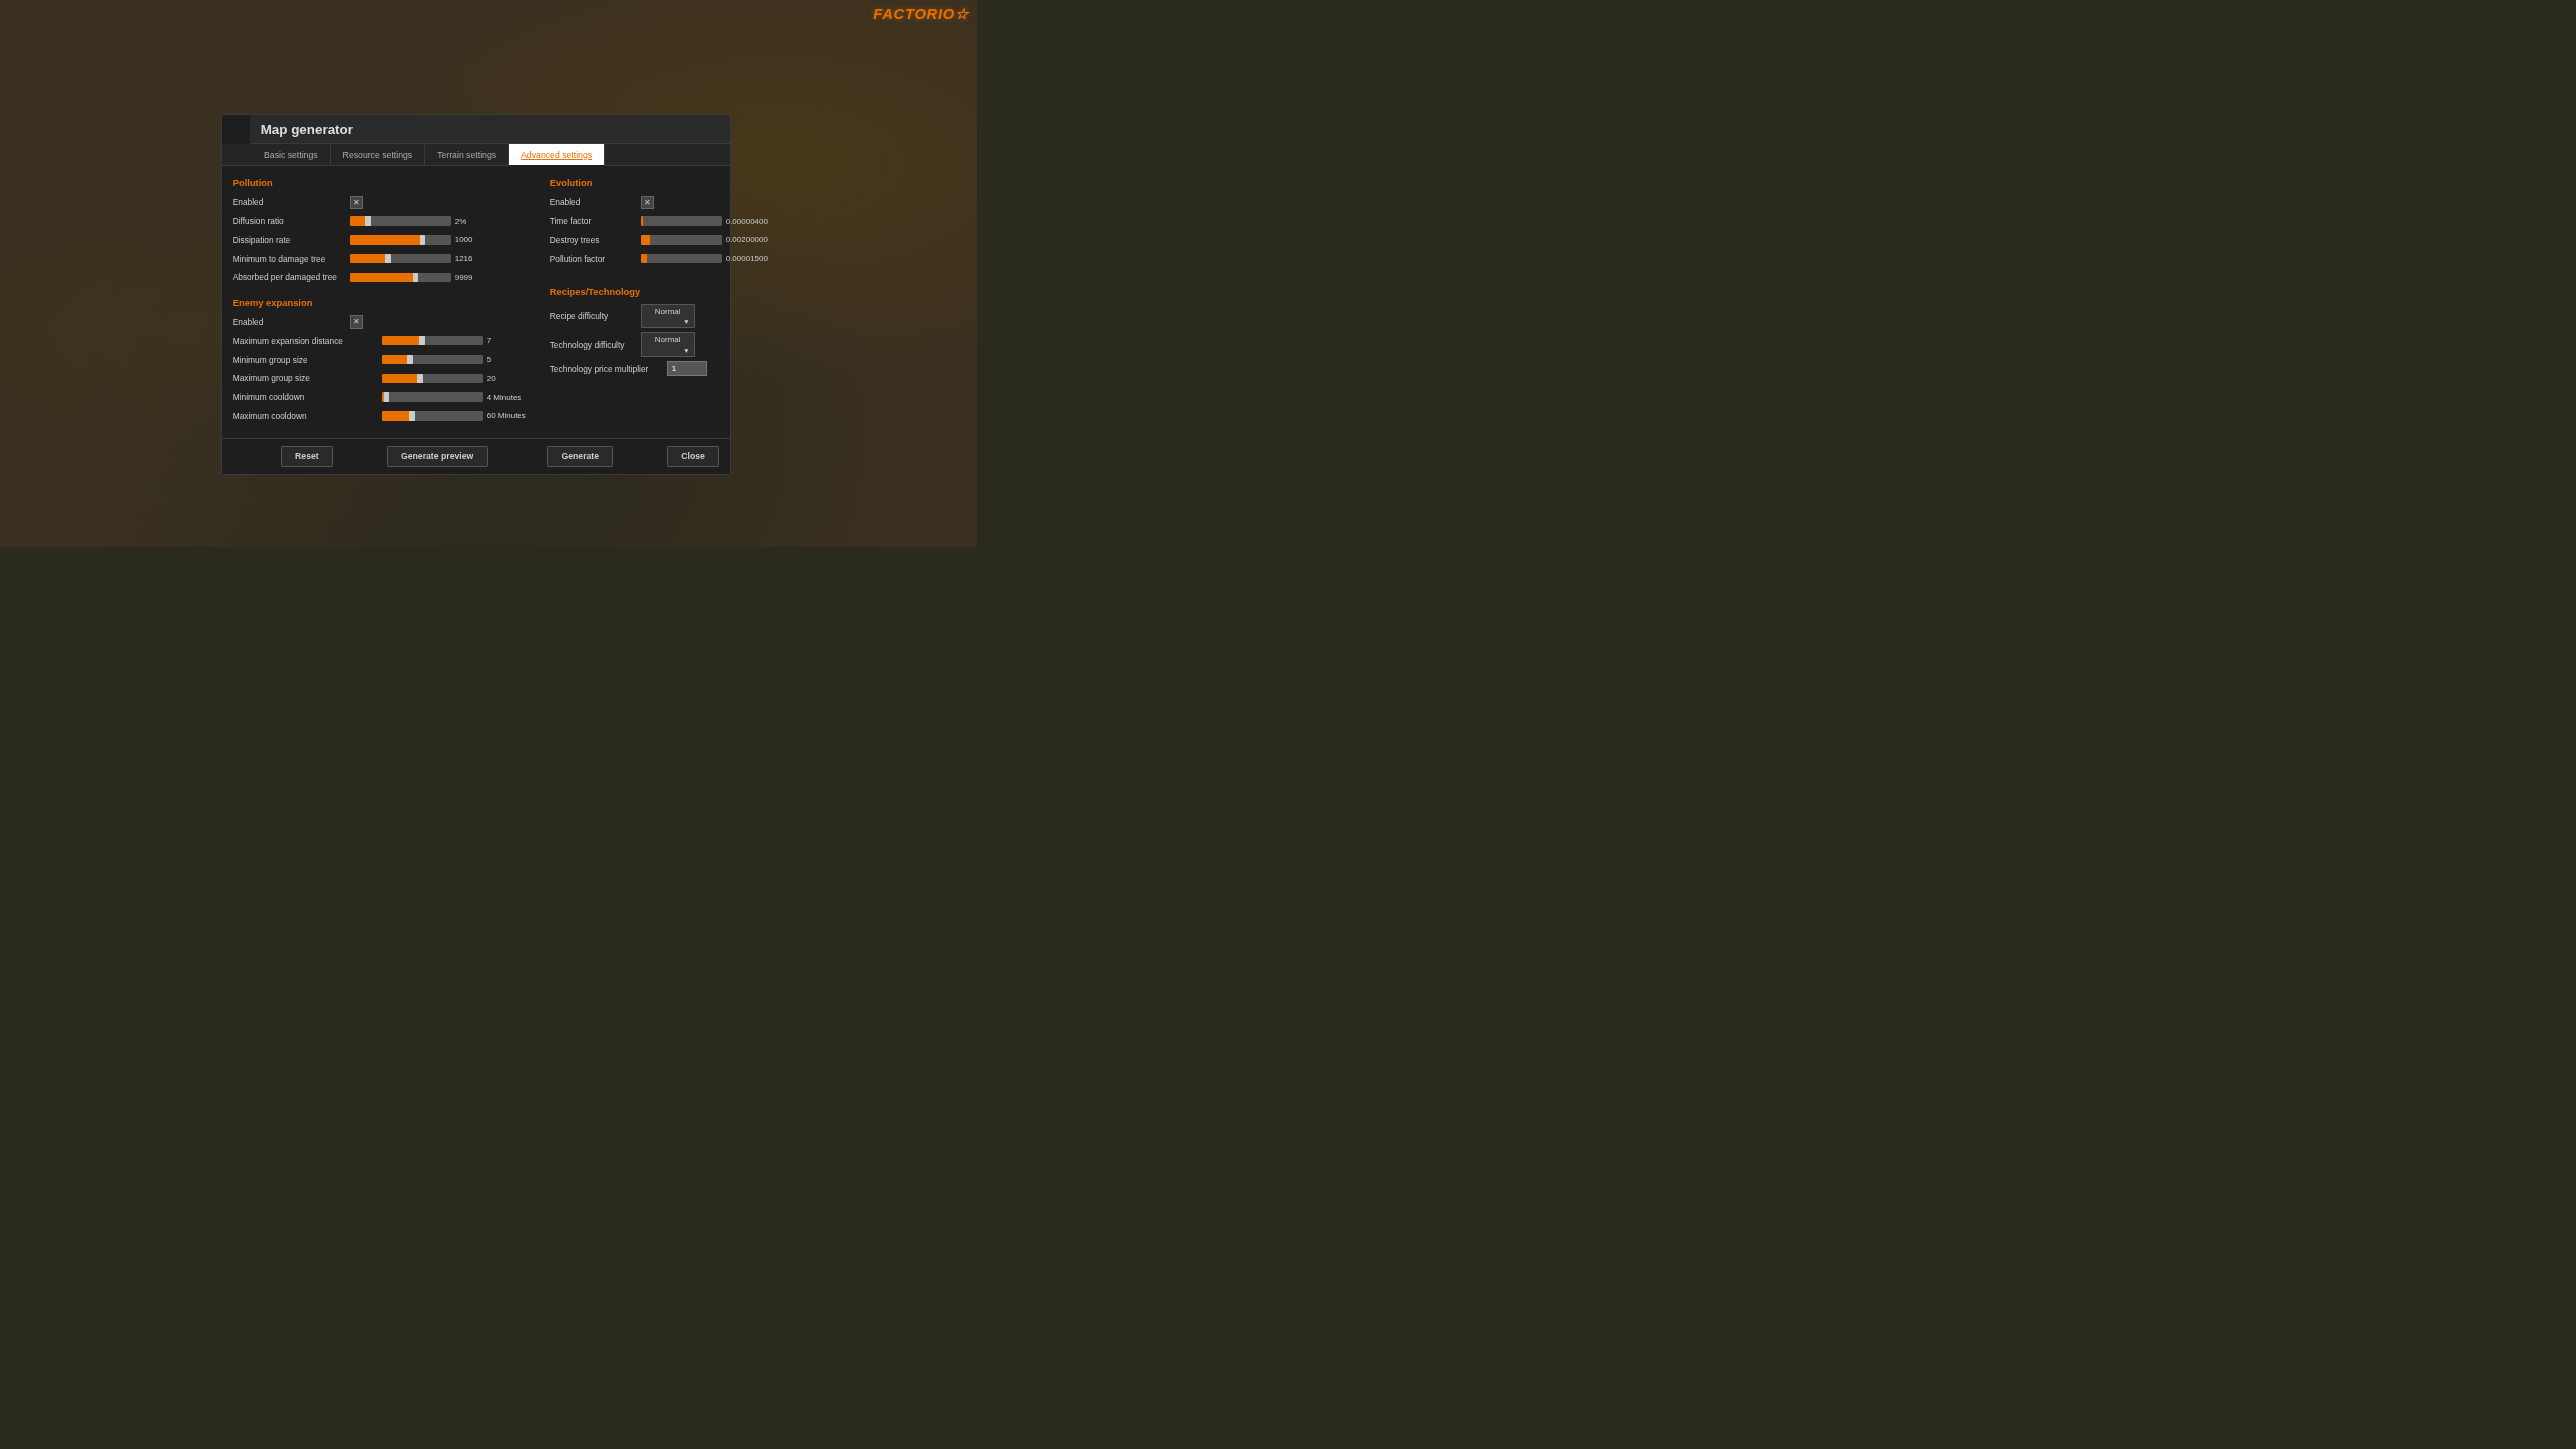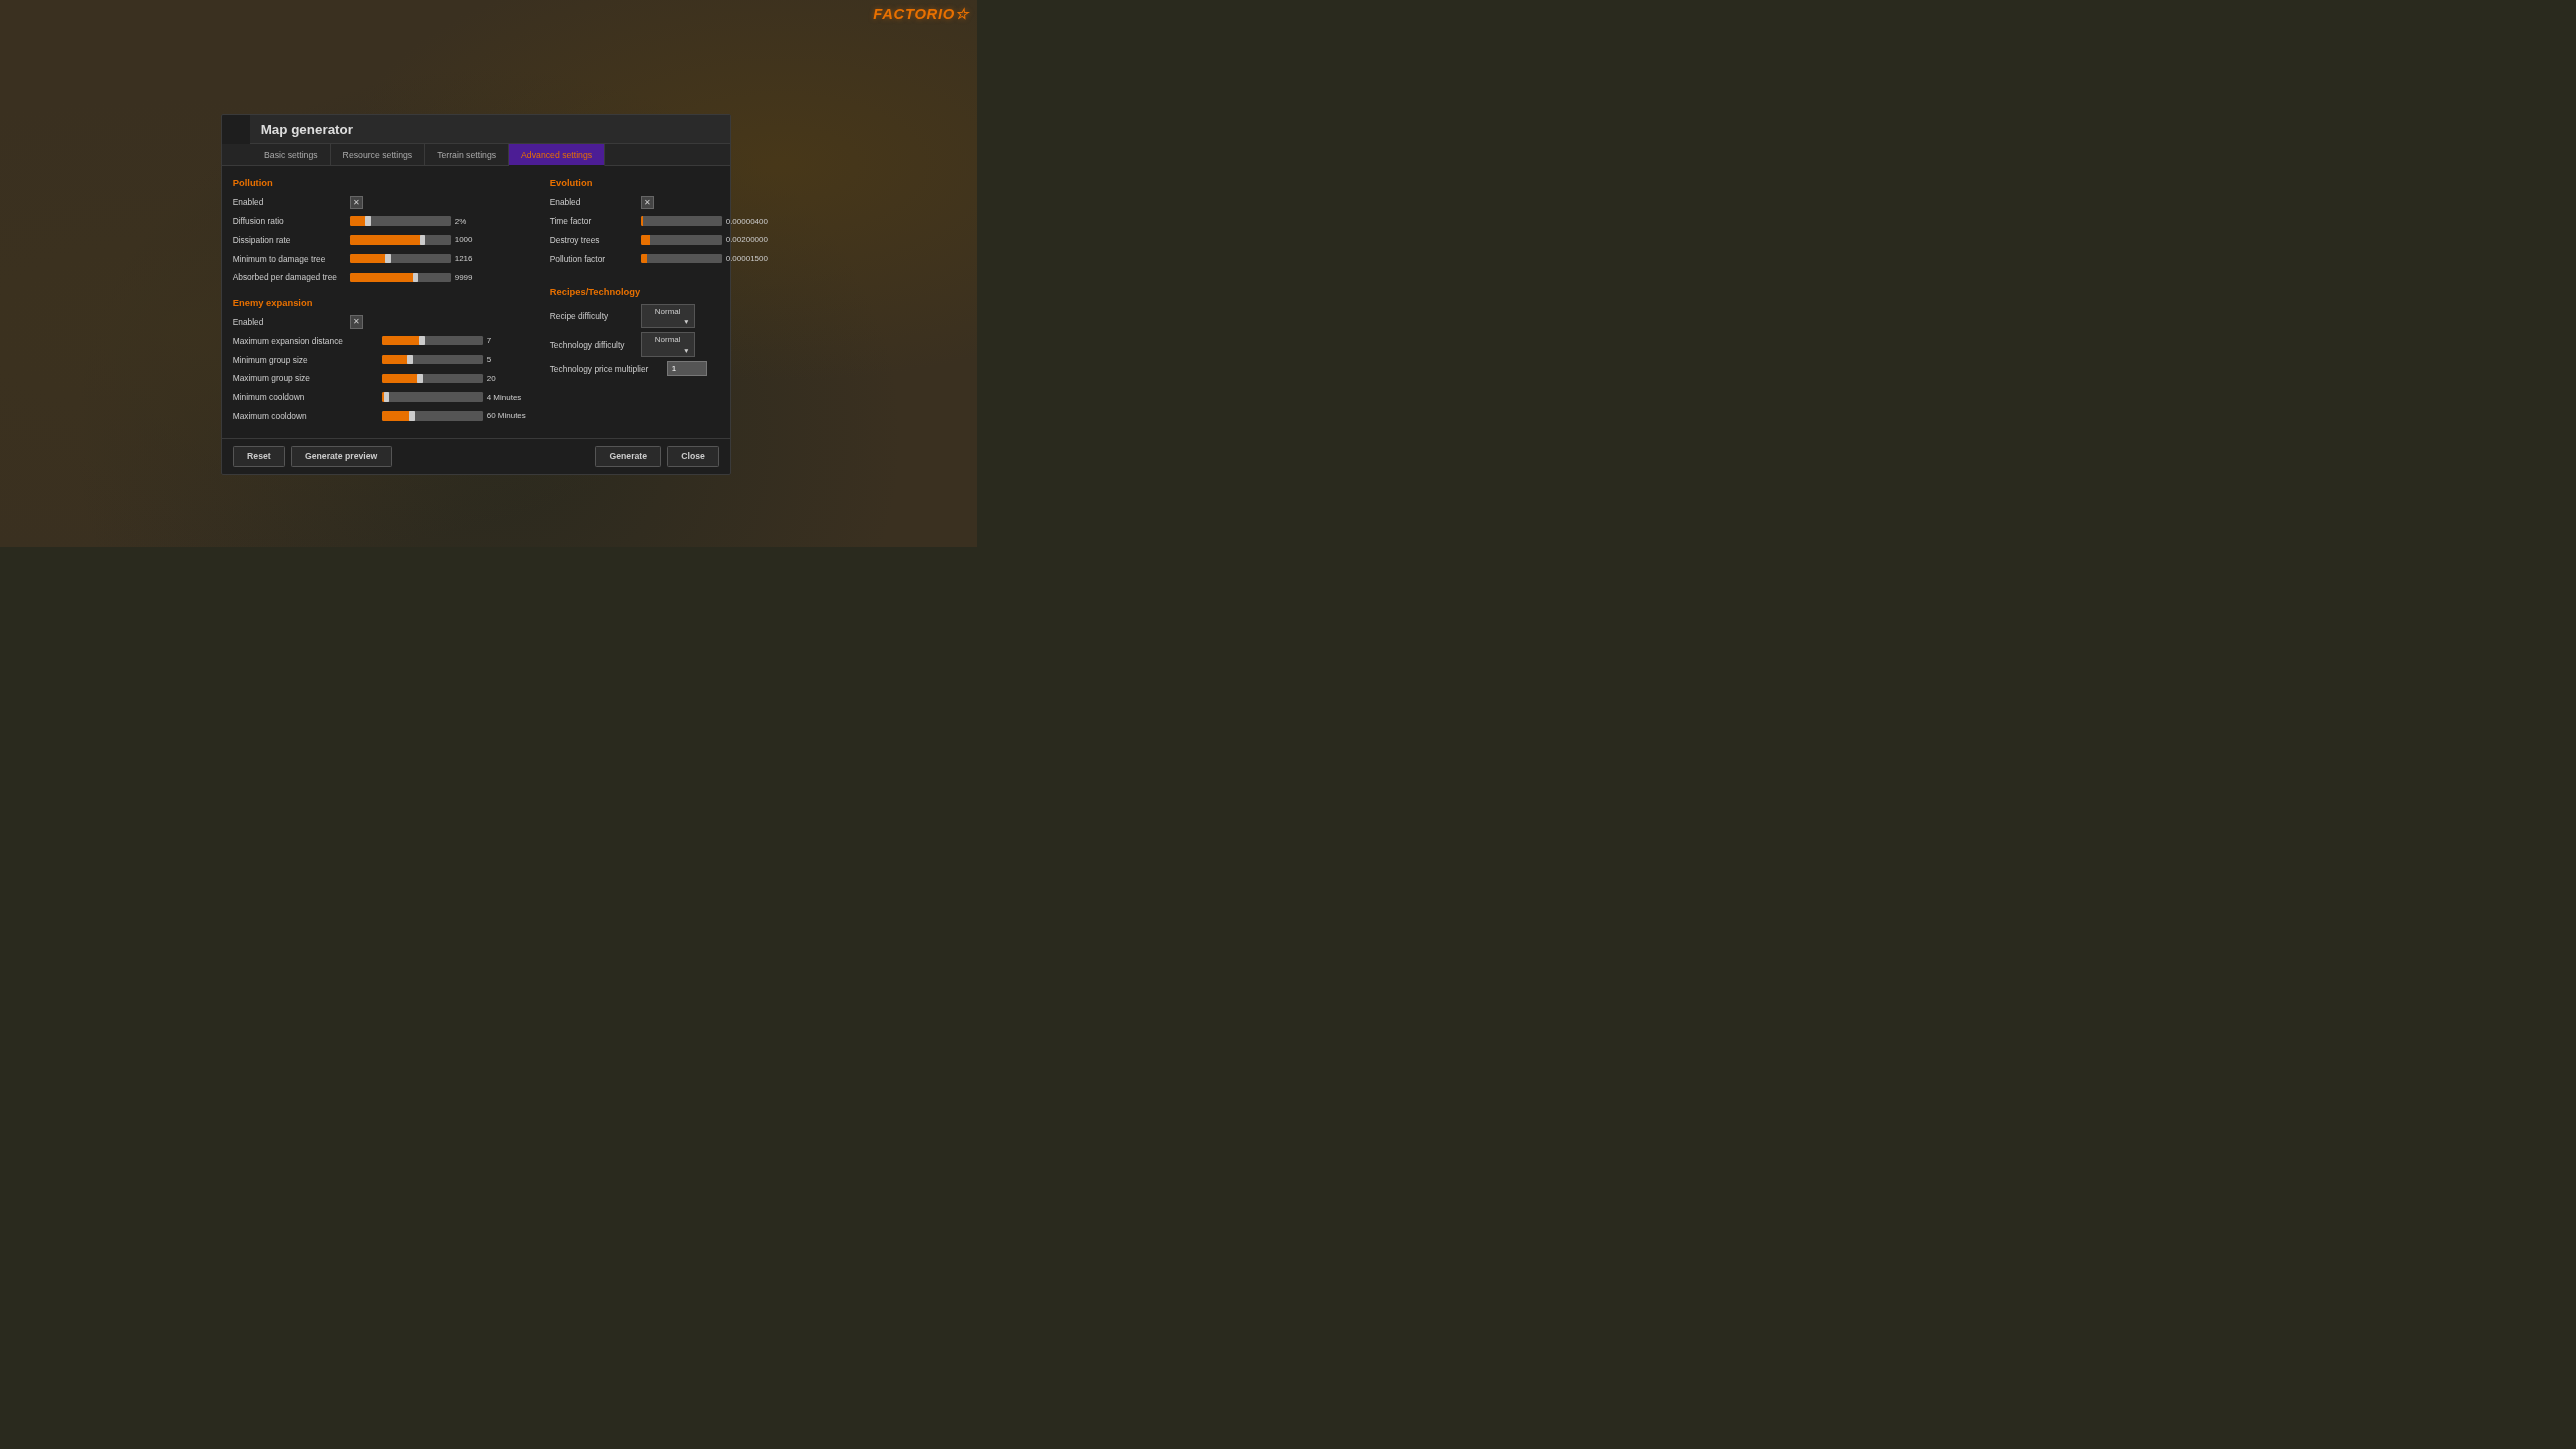--- a/index.html
+++ b/index.html
@@ -78,24 +78,25 @@
       color: #aaa;
       background: transparent;
       border-top: none;
       border-left: none;
       border-bottom: none;
     }
 
     .tab:first-child { border-left: none; padding-left: 42px; }
 
     .tab.active {
-      background: #4c1d95;
+      background: #ffffff;
       color: #ddd;
       border-bottom: 1.3px solid #1e1e1e;
       margin-bottom: -0.7px;
+      text-decoration: underline;
     }
 
     .tab.advanced {
       color: #e87000;
     }
 
     .dialog-body {
       padding: 10.7px;
       display: flex;
       gap: 16px;
@@ -232,20 +233,21 @@
 
     .btn {
       padding: 4.7px 13.4px;
       font-size: 8.7px;
       font-weight: bold;
       cursor: pointer;
       border: 1.3px solid #555;
       background: #2a2a2a;
       color: #ccc;
       border-radius: 1.3px;
+      margin-left: 48px;
     }
 
     .spacer {
       height: 8px;
     }
 
     
     .evo-setting-label {
       width: 91px;
       font-size: 8.4px;

